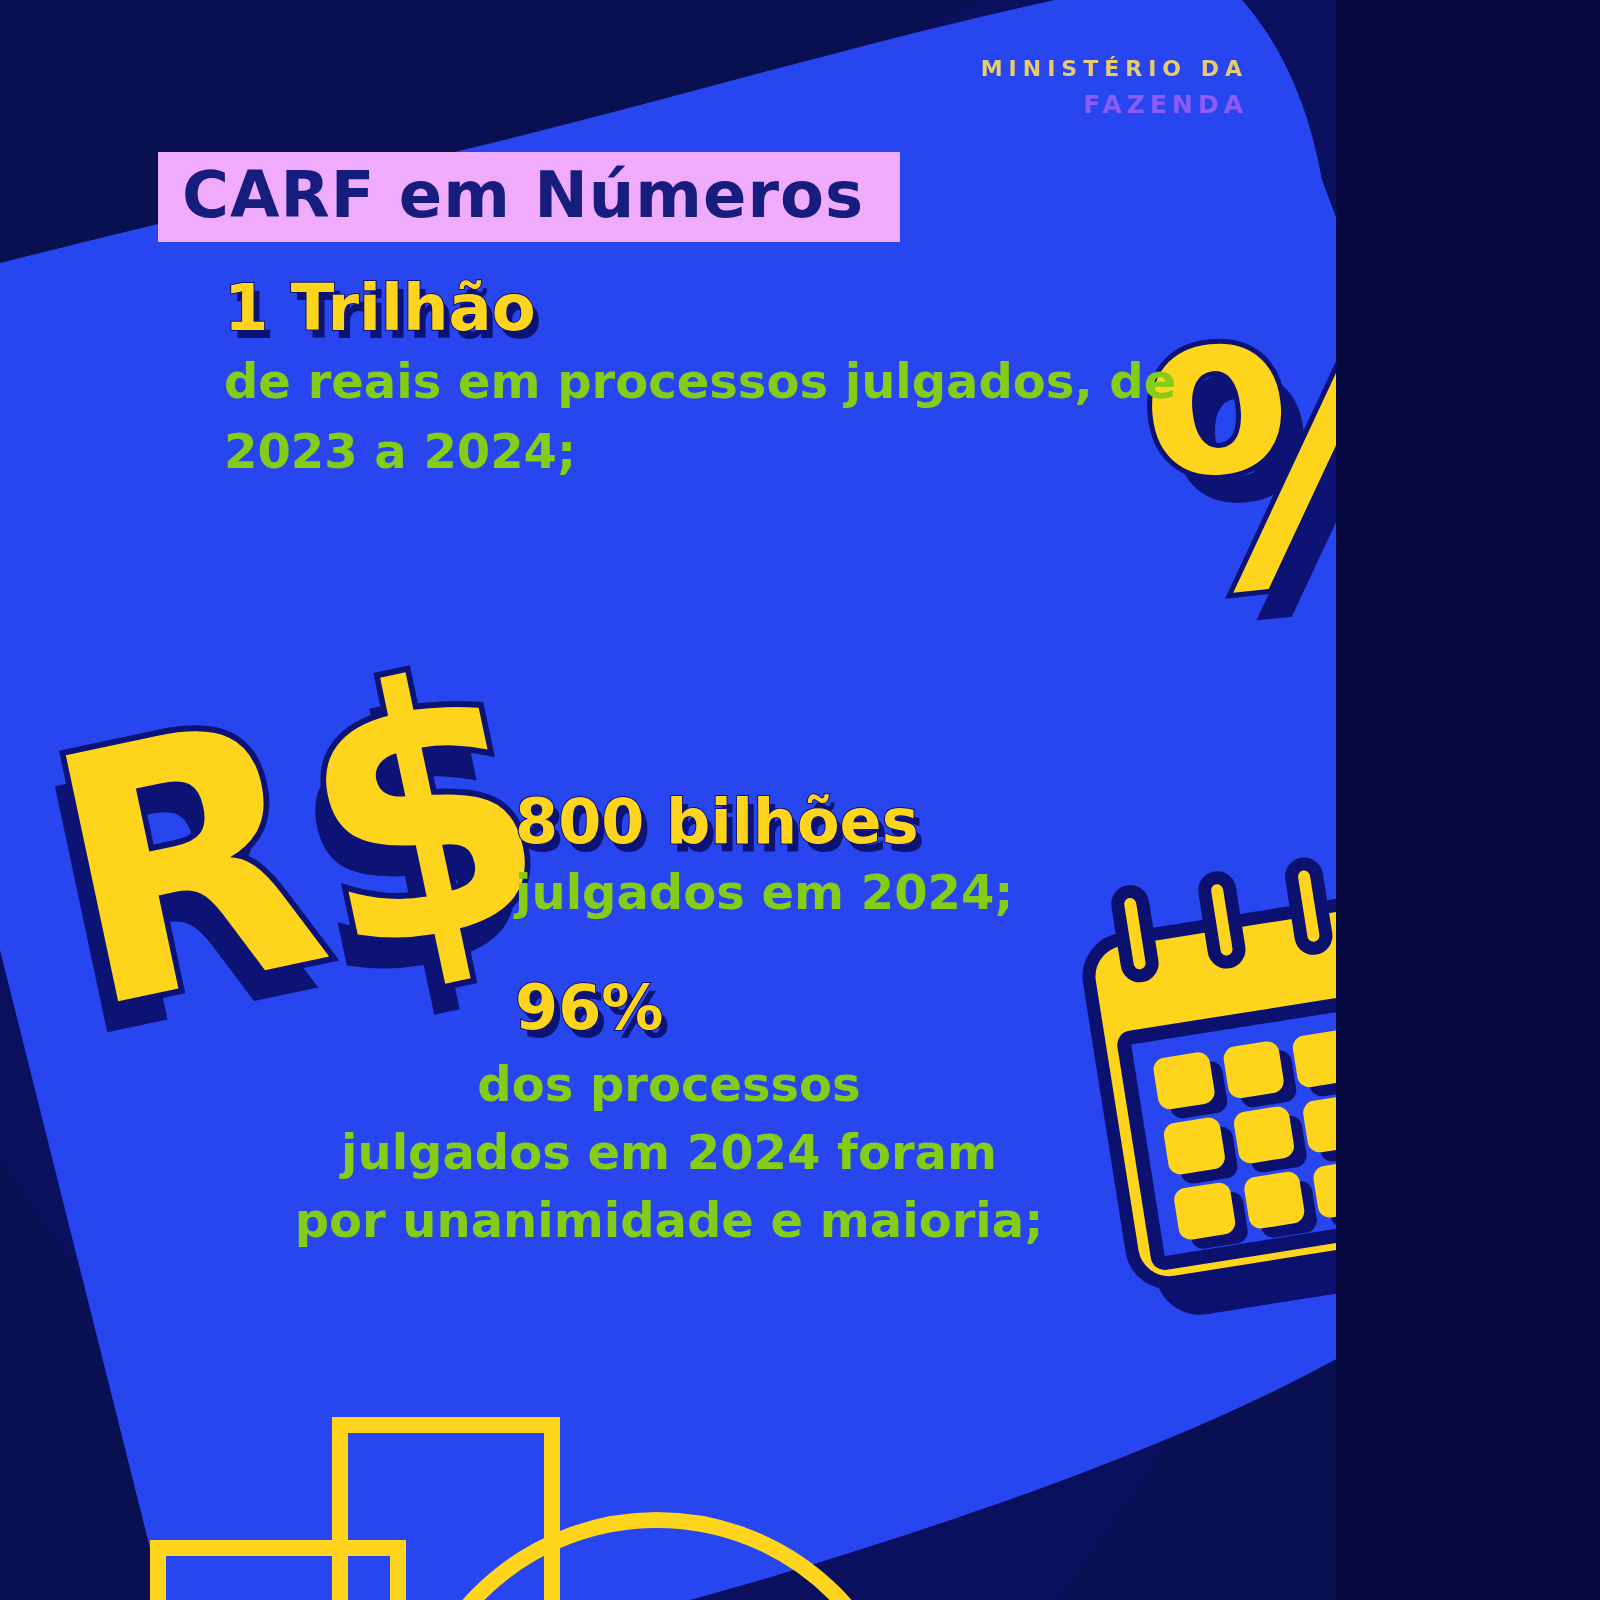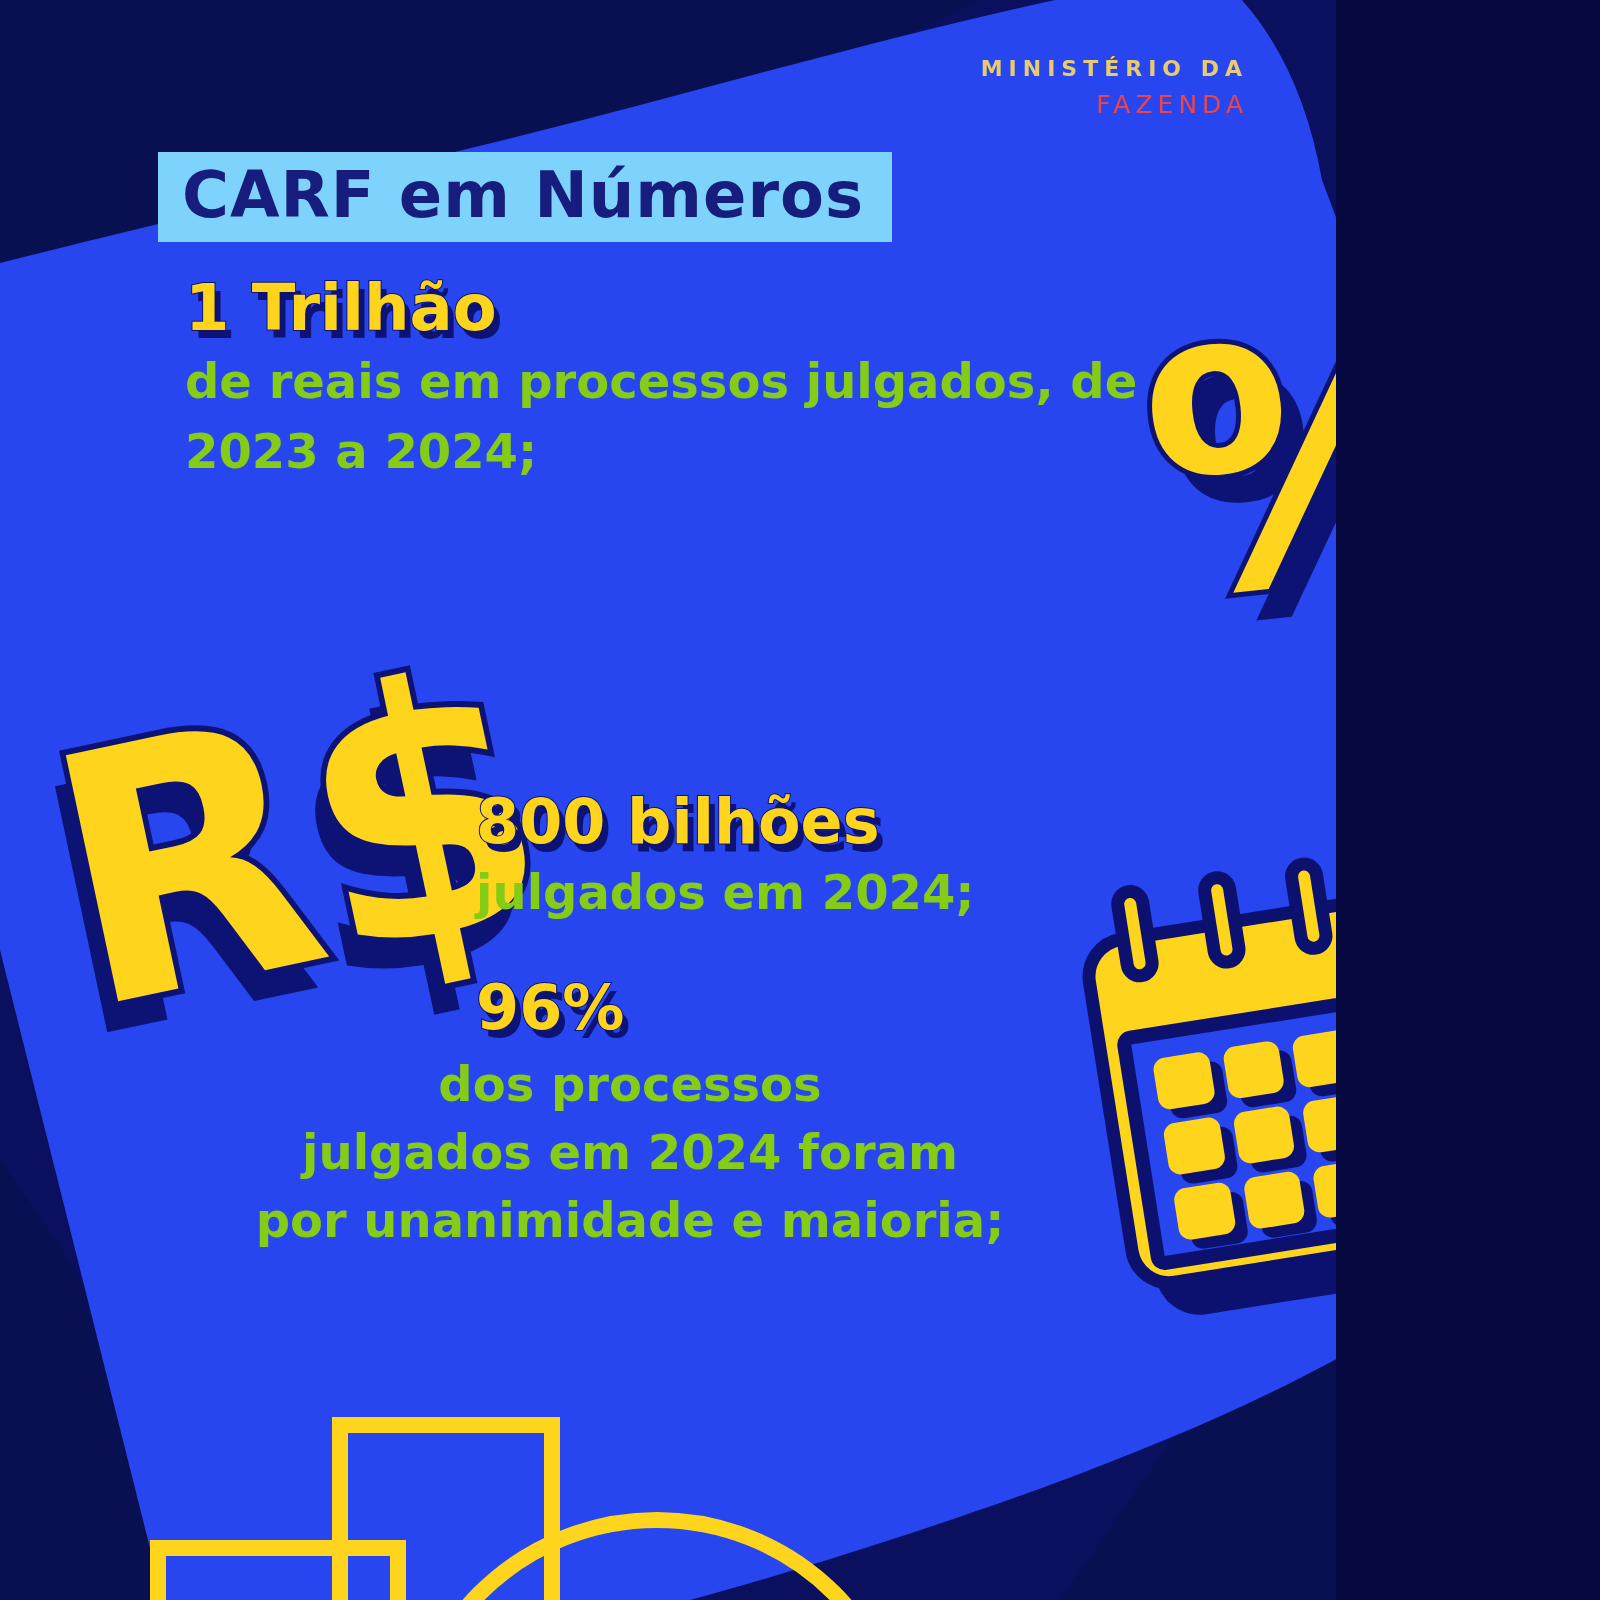--- a/index.html
+++ b/index.html
@@ -6,33 +6,33 @@
   .canvas{
     position:relative;width:1336px;height:1600px;overflow:hidden;
     background:#0a0f5e;
     font-family:"DejaVu Sans",sans-serif;
   }
   svg.bg{position:absolute;left:0;top:0;z-index:0;}
 
   
   .ministry{position:absolute;right:88px;top:52px;text-align:right;z-index:5;line-height:1.55;}
   .ministry .l1{font-size:22px;font-weight:bold;letter-spacing:6px;color:#e8cb6e;}
-  .ministry .l2{font-size:25px;font-weight:normal;letter-spacing:5px;color:#ef4444;}
+  .ministry .l2{font-size:25px;font-weight:bold;letter-spacing:5px;color:#8b5cf6;}
 
   
   .title-box{
     position:absolute;left:158px;top:152px;z-index:5;
-    background:#7dd3fc;padding:6px 28px 10px 24px;
+    background:#f0abfc;padding:6px 36px 10px 24px;
   }
   .title-box span{
     font-size:64px;font-weight:bold;letter-spacing:1px;color:#161d7d;
   }
 
   
-  .stat{position:absolute;z-index:5;}
+  .stat{position:absolute;z-index:5;margin-left:39px;}
   .stat-value{
     font-size:64px;font-weight:bold;color:#ffd41c;line-height:1.15;
     text-shadow:6px 8px 0 #0d1374;
     -webkit-text-stroke:2px #0d1374;paint-order:stroke fill;
   }
   .stat-desc{font-size:48px;font-weight:bold;color:#84cc16;line-height:70px;}
   .stat1{left:185px;top:272px;}
   .stat2{left:185px;top:532px;}
   .stat3{left:476px;top:786px;}
   .stat3 .stat-value,.stat4v .stat-value{font-size:62px;}

